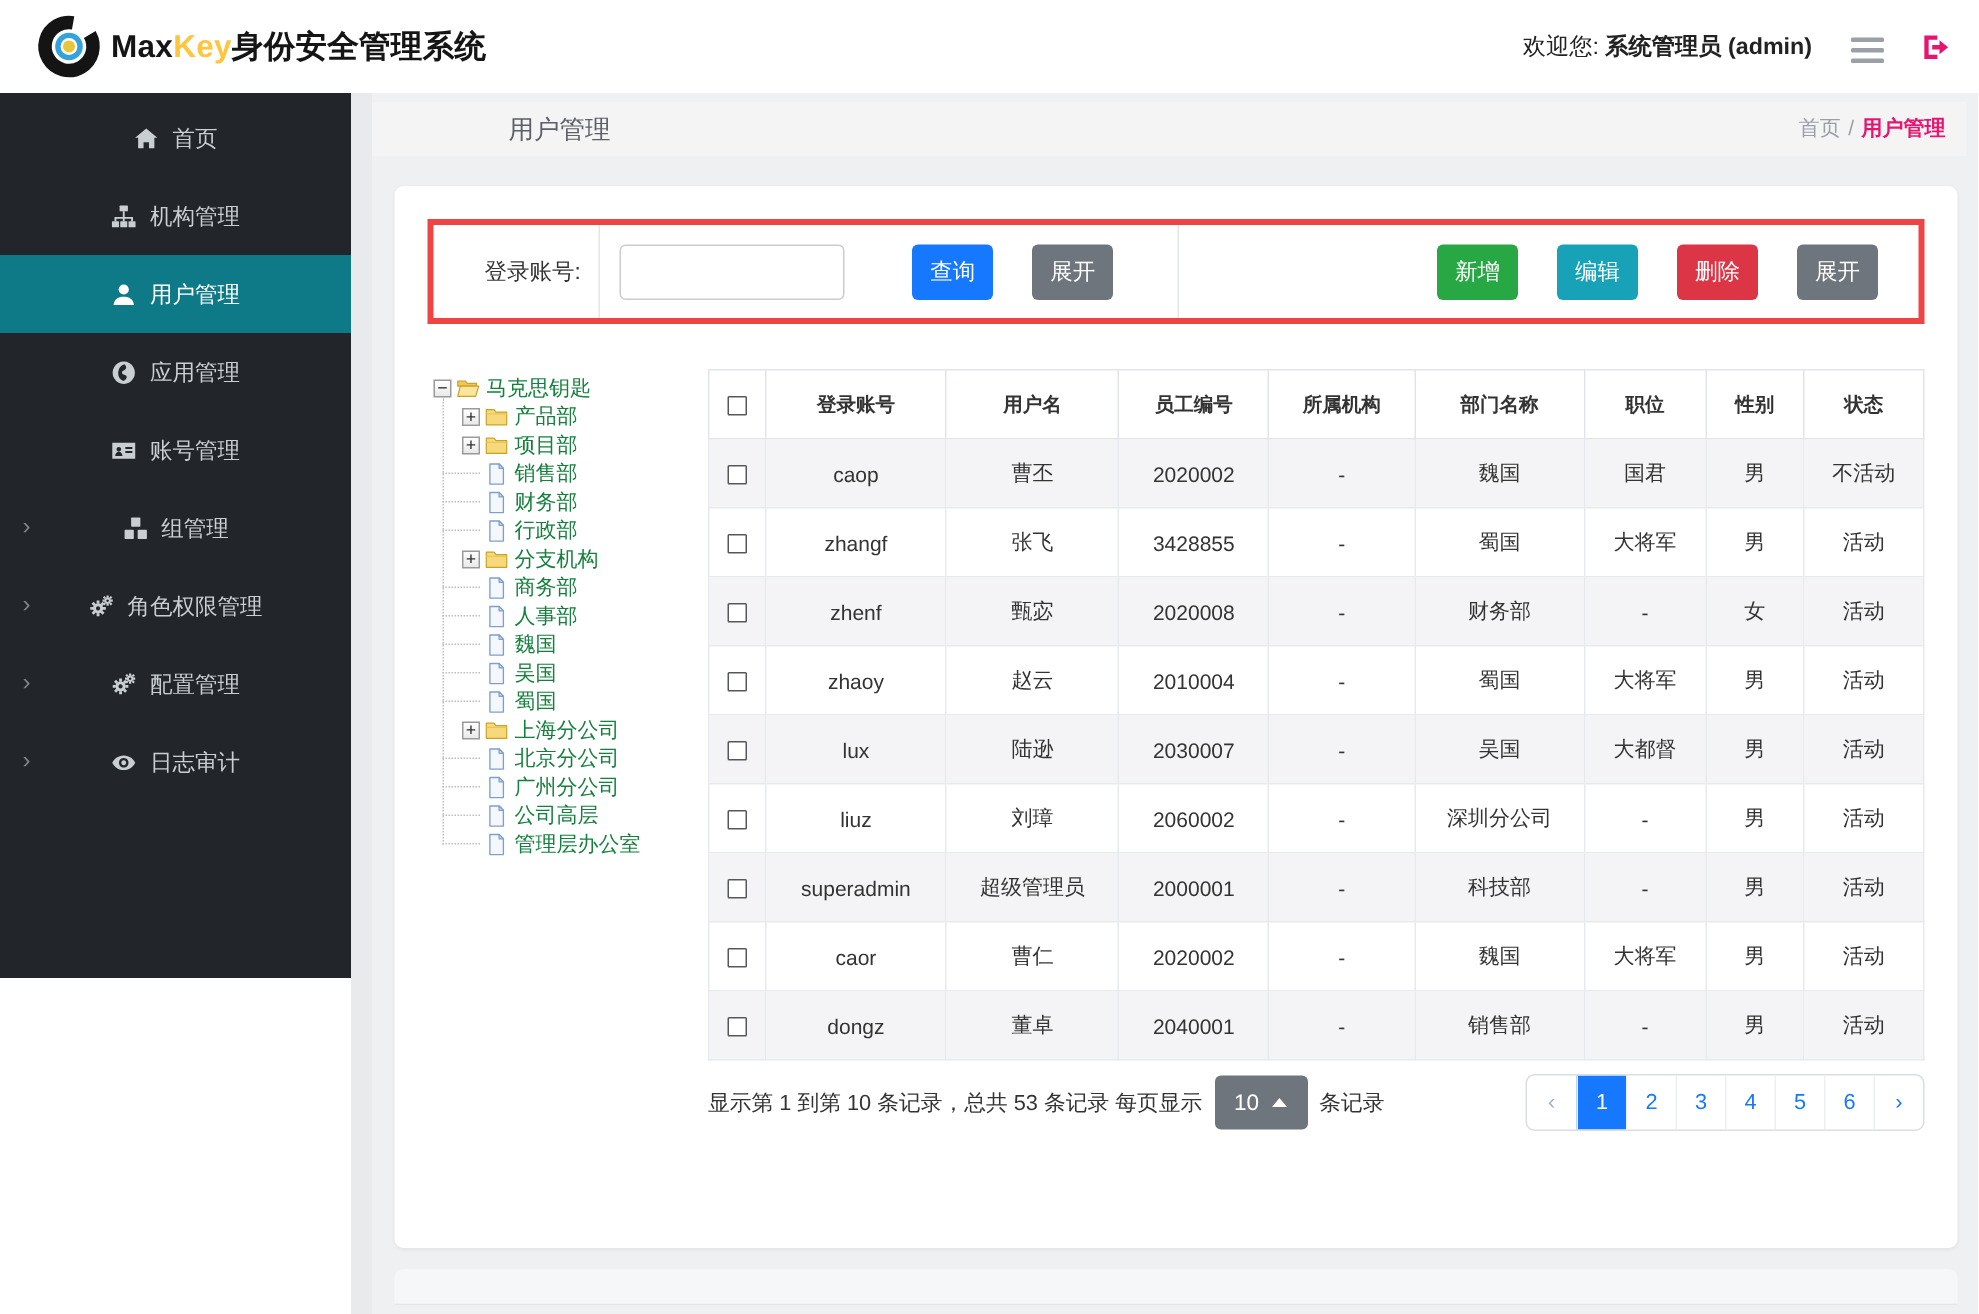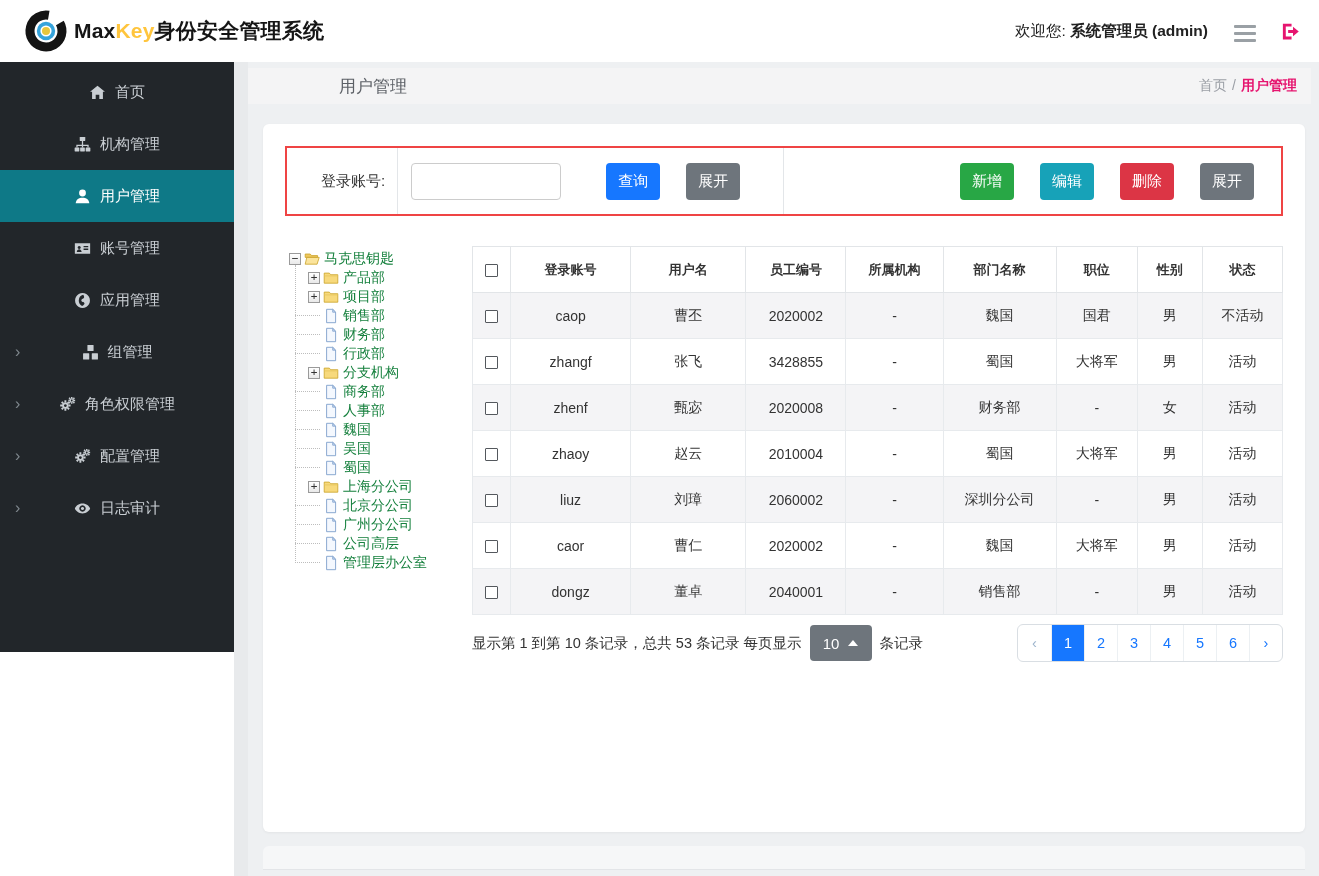--- a/index.html
+++ b/index.html
@@ -38,21 +38,21 @@
 
 .titlebar{height:36px;margin-right:8px;background:#f4f4f5;display:flex;align-items:center;justify-content:space-between;padding:0 14px 0 91px}
 .page-title{font-size:17px;color:#5c6066}
 .breadcrumb{font-size:14px}
 .bc-home{color:#9a9ea5;cursor:pointer}
 .bc-sep{color:#9a9ea5;margin:0 5px}
 .bc-cur{color:var(--pink,#e6156f);font-weight:700}
 
 
 .panel{margin:20px 14px 0 15px;height:708px;background:#fff;border-radius:6px;padding:22px;box-shadow:0 1px 3px rgba(0,0,0,.05)}
-.toolbar{border:2px solid #ef4444;height:70px;display:flex;align-items:center}
+.toolbar{border:4px solid #ef4444;height:70px;display:flex;align-items:center}
 .f-label{margin-left:34px;font-size:15px;color:#333}
 .vline{width:1px;align-self:stretch;background:#e3e6e9}
 .vl1{margin-left:12px}
 .vl2{margin-left:43px}
 .search-input{margin-left:13px;width:150px;height:37px;border:1px solid #ccc;border-radius:4px;padding:0 10px;font-size:14px;color:#333;outline:none;font-family:inherit}
 .btn{height:37px;min-width:52px;padding:0 12px;border:none;border-radius:4px;color:#fff;font-size:15px;cursor:pointer;display:inline-flex;align-items:center;justify-content:center;font-family:inherit}
 .btn-blue{background:var(--blue,#1677ff)}
 .btn-gray{background:var(--gray,#6e757c)}
 .btn-green{background:var(--green,#28a745)}
 .btn-teal{background:var(--teal,#17a2b8)}
@@ -160,32 +160,32 @@
               <svg viewBox="0 0 16 16">
                 <circle cx="8" cy="4.7" r="3.2"></circle>
                 <path d="M1.6 14.4c.4-3.7 2.9-5.2 6.4-5.2s6 1.5 6.4 5.2z"></path>
               </svg>
             </span>
             <span class="s-label">用户管理</span>
           </li>
           <li class="side-item">
             <span class="s-icon">
               <svg viewBox="0 0 16 16">
+                <path fill-rule="evenodd" d="M8 1a7 7 0 1 0 .01 0zm.6 1.7c1 1.1 1.2 2.2.6 3-.5.7-1.5.8-2 1.4-.4.5-.4 1.1 0 1.6.5.7 1.6.6 2.2 1.1.5.4.6 1.2.2 1.8-.4.7-1.1 1.2-2 1.5A5.6 5.6 0 0 1 8.6 2.7z"></path>
+              </svg>
+            </span>
+            <span class="s-label">应用管理</span>
+          </li>
+          <li class="side-item">
+            <span class="s-icon">
+              <svg viewBox="0 0 16 16">
                 <path fill-rule="evenodd" d="M.8 3h14.4v10H.8zM4.9 5.6a1.45 1.45 0 1 0 .01 0zM2.6 11.3c.2-1.7 1.2-2.6 2.3-2.6s2.1.9 2.3 2.6zM9 5.6h4.4v1.3H9zm0 2.5h4.4v1.3H9z"></path>
               </svg>
             </span>
             <span class="s-label">账号管理</span>
-          </li>
-          <li class="side-item">
-            <span class="s-icon">
-              <svg viewBox="0 0 16 16">
-                <path fill-rule="evenodd" d="M8 1a7 7 0 1 0 .01 0zm.6 1.7c1 1.1 1.2 2.2.6 3-.5.7-1.5.8-2 1.4-.4.5-.4 1.1 0 1.6.5.7 1.6.6 2.2 1.1.5.4.6 1.2.2 1.8-.4.7-1.1 1.2-2 1.5A5.6 5.6 0 0 1 8.6 2.7z"></path>
-              </svg>
-            </span>
-            <span class="s-label">应用管理</span>
           </li>
           <li class="side-item">
             <span class="chev">›</span>
             <span class="s-icon">
               <svg viewBox="0 0 16 16">
                 <rect x="5.1" y="0.9" width="5.8" height="5.8" rx="0.5"></rect>
                 <rect x="1" y="8.7" width="5.8" height="5.8" rx="0.5"></rect>
                 <rect x="9.2" y="8.7" width="5.8" height="5.8" rx="0.5"></rect>
               </svg>
             </span>
@@ -505,25 +505,47 @@
                     <td>赵云</td>
                     <td>2010004</td>
                     <td>-</td>
                     <td>蜀国</td>
                     <td>大将军</td>
                     <td>男</td>
                     <td>活动</td>
                   </tr>
                   <tr>
                     <td><span class="cbx"></span></td>
+                    <td>lux</td>
+                    <td>陆逊</td>
+                    <td>2030007</td>
+                    <td>-</td>
+                    <td>吴国</td>
+                    <td>大都督</td>
+                    <td>男</td>
+                    <td>活动</td>
+                  </tr>
+                  <tr>
+                    <td><span class="cbx"></span></td>
                     <td>liuz</td>
                     <td>刘璋</td>
                     <td>2060002</td>
                     <td>-</td>
                     <td>深圳分公司</td>
+                    <td>-</td>
+                    <td>男</td>
+                    <td>活动</td>
+                  </tr>
+                  <tr>
+                    <td><span class="cbx"></span></td>
+                    <td>superadmin</td>
+                    <td>超级管理员</td>
+                    <td>2000001</td>
+                    <td>-</td>
+                    <td>科技部</td>
                     <td>-</td>
                     <td>男</td>
                     <td>活动</td>
                   </tr>
                   <tr>
                     <td><span class="cbx"></span></td>
                     <td>caor</td>
                     <td>曹仁</td>
                     <td>2020002</td>
                     <td>-</td>

